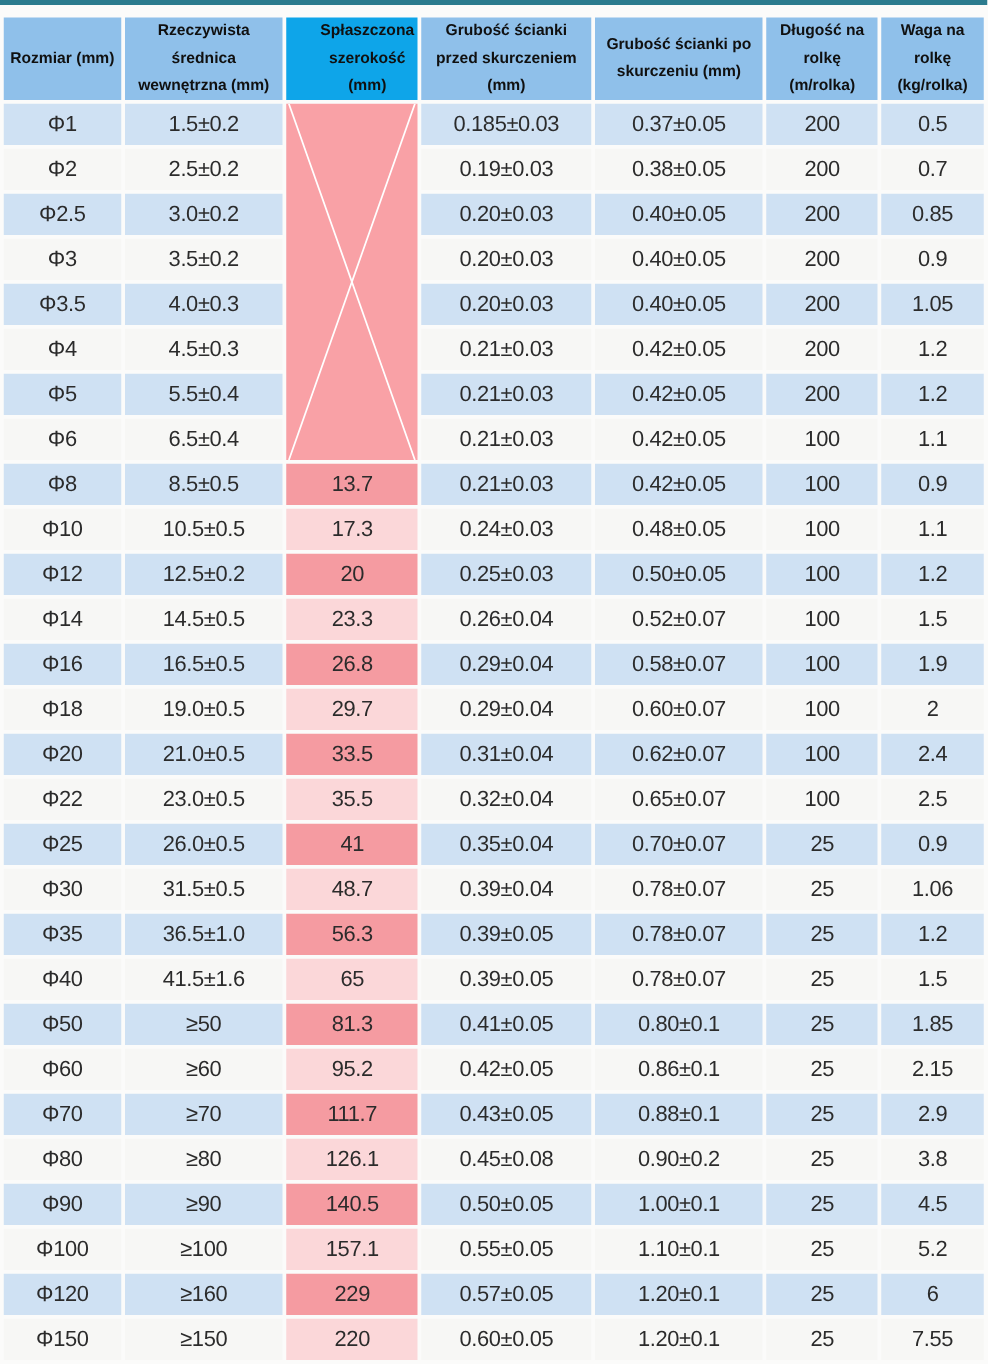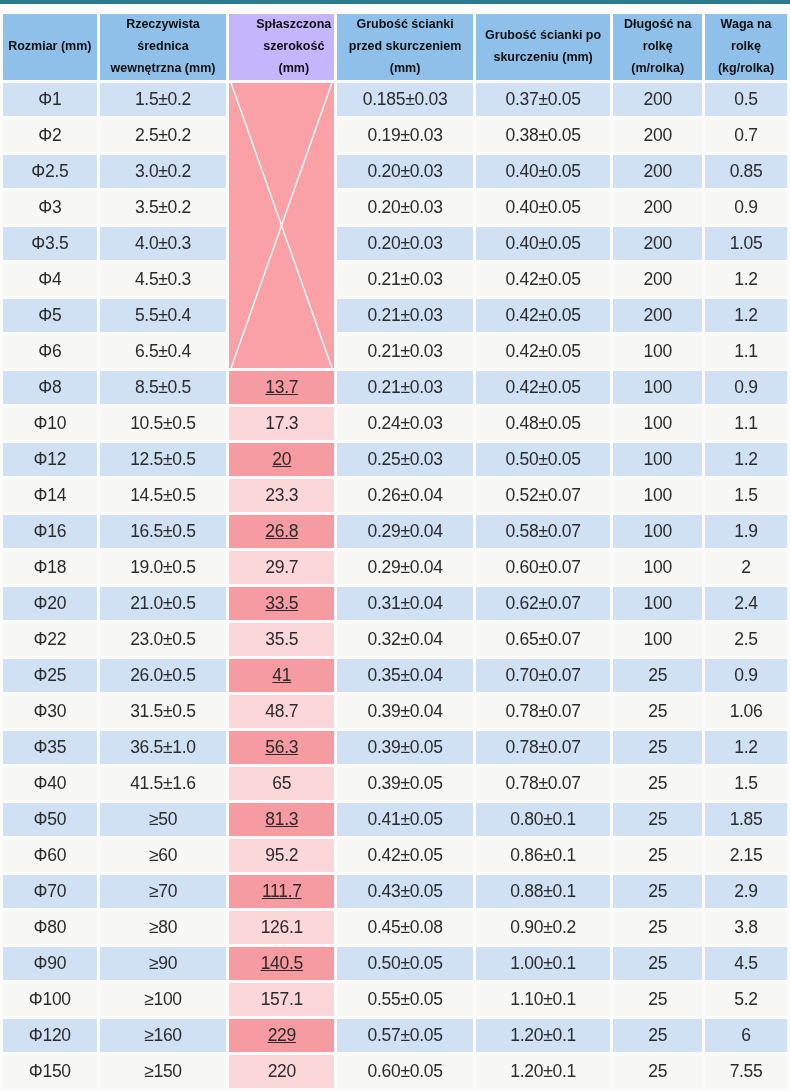--- a/index.html
+++ b/index.html
@@ -29,35 +29,35 @@
     color: #101010;
     font-weight: bold;
     font-size: 12.5px;
     line-height: 1.75;
     text-align: center;
     vertical-align: middle;
     height: 64px;
     padding: 0 3px;
   }
   th.th-red {
-    background: #c4b5fd;
+    background: #0ea5e9;
     padding-left: 27px;
   }
   td {
     height: 33px;
     font-size: 17.5px;
     color: #2b2b2b;
     text-align: center;
     vertical-align: middle;
     padding: 0;
     letter-spacing: -0.3px;
   }
   tr.row-blue td { background: #cfe1f3; }
   tr.row-white td { background: #f7f7f5; }
-  tr.row-blue  td.pink-dark  { background: #f59ba1; text-decoration: underline; }
+  tr.row-blue  td.pink-dark  { background: #f59ba1; }
   tr.row-white td.pink-light { background: #fbd7d9; }
   td.merged-x {
     background: #f9a1a6 !important;
     position: relative;
   }
   .xsvg {
     position: absolute;
     top: 0; left: 0;
     width: 100%;
     height: 100%;
@@ -179,21 +179,21 @@
         <td>Φ10</td>
         <td>10.5±0.5</td>
         <td class="pink-light">17.3</td>
         <td>0.24±0.03</td>
         <td>0.48±0.05</td>
         <td>100</td>
         <td>1.1</td>
       </tr>
       <tr class="row-blue">
         <td>Φ12</td>
-        <td>12.5±0.5</td>
+        <td>12.5±0.2</td>
         <td class="pink-dark">20</td>
         <td>0.25±0.03</td>
         <td>0.50±0.05</td>
         <td>100</td>
         <td>1.2</td>
       </tr>
       <tr class="row-white">
         <td>Φ14</td>
         <td>14.5±0.5</td>
         <td class="pink-light">23.3</td>

